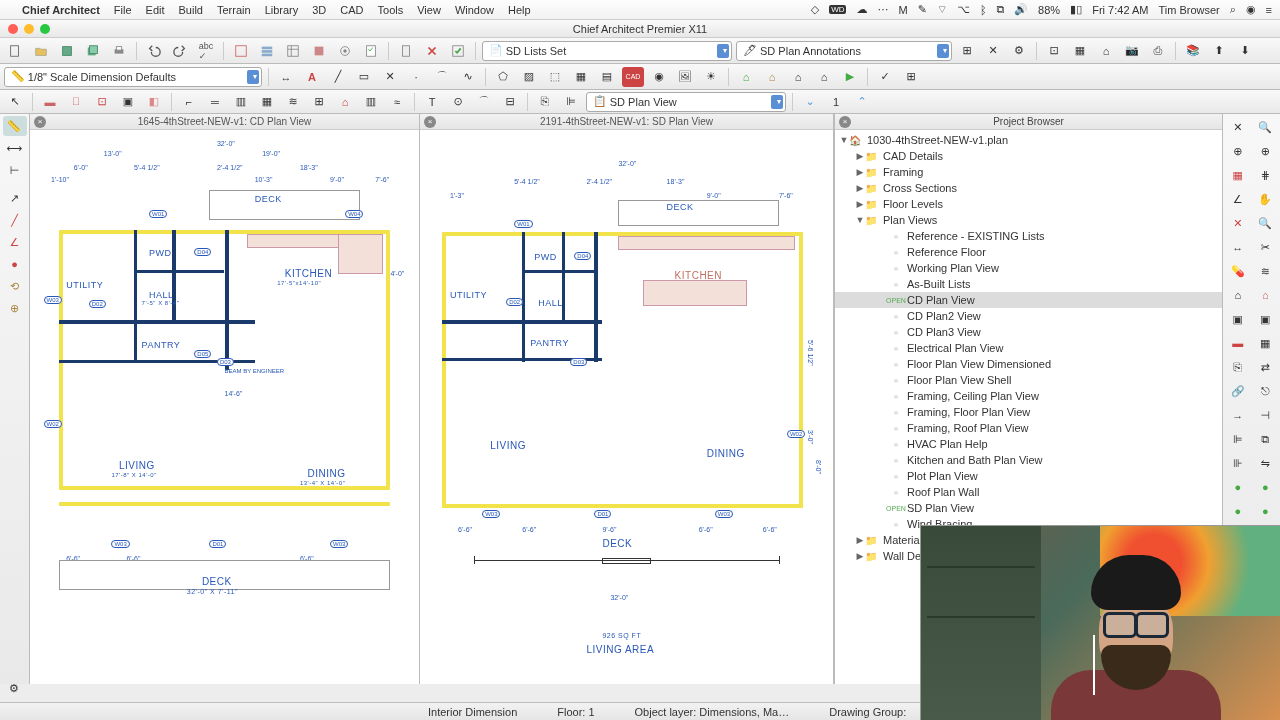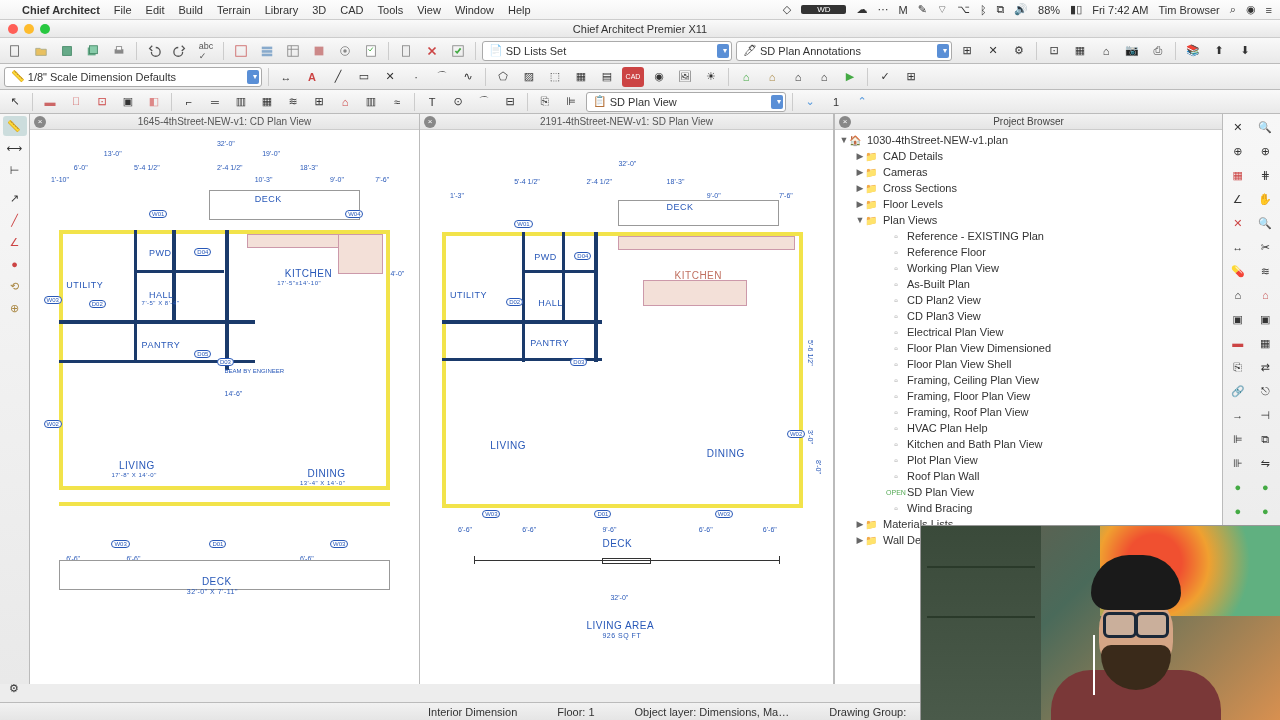--- a/index.html
+++ b/index.html
@@ -106,21 +106,21 @@
   <span>Library</span>
   <span>3D</span>
   <span>CAD</span>
   <span>Tools</span>
   <span>View</span>
   <span>Window</span>
   <span>Help</span>
   <span class="spacer"></span>
   <div class="right">
     <span>◇</span>
-    <span style="background:#333;color:#fff;padding:0 16px;border-radius:2px;font-size:8px;">WD</span>
+    <span style="background:#333;color:#fff;padding:0 2px;border-radius:2px;font-size:8px;">WD</span>
     <span>☁</span>
     <span>⋯</span>
     <span>M</span>
     <span>✎</span>
     <span>⌔</span>
     <span>⌥</span>
     <span>ᛒ</span>
     <span>⧉</span>
     <span>🔊</span>
     <span>88%</span>
@@ -486,21 +486,21 @@
           <div class="dim-txt" style="left:84%;top:386px">6'-6"</div>
 
           <div class="room-lbl big" style="left:44%;top:398px">DECK</div>
 
           <div style="position:absolute;left:12%;top:420px;width:76%;height:1px;background:#333"></div>
           <div style="position:absolute;left:12%;top:416px;width:1px;height:8px;background:#333"></div>
           <div style="position:absolute;left:88%;top:416px;width:1px;height:8px;background:#333"></div>
           <div style="position:absolute;left:44%;top:418px;width:12%;height:6px;border:1px solid #333"></div>
 
           <div class="dim-txt" style="left:46%;top:454px">32'-0"</div>
-          <div class="room-lbl big" style="left:40%;top:480px">LIVING AREA</div>
+          <div class="room-lbl big" style="left:40%;top:504px">LIVING AREA</div>
           <div class="room-lbl" style="left:44%;top:492px;font-size:7px">926 SQ FT</div>
         </div>
       </div>
     </div>
 
     <div class="browser">
       <div class="hdr">
         <span class="xbtn">×</span>
         <span>Project Browser</span>
       </div>
@@ -511,56 +511,63 @@
             <span>1030-4thStreet-NEW-v1.plan</span>
           </div>
           <div class="tree-row d1">
             <span class="disc">▶</span>
             <span class="ficon folder-icon">📁</span>
             <span>CAD Details</span>
           </div>
           <div class="tree-row d1">
             <span class="disc">▶</span>
             <span class="ficon folder-icon">📁</span>
-            <span>Cameras</span>
+            <span>Framing</span>
           </div>
           <div class="tree-row d1">
             <span class="disc">▶</span>
             <span class="ficon folder-icon">📁</span>
             <span>Cross Sections</span>
           </div>
           <div class="tree-row d1">
             <span class="disc">▶</span>
             <span class="ficon folder-icon">📁</span>
             <span>Floor Levels</span>
           </div>
           <div class="tree-row d1">
             <span class="disc">▼</span>
             <span class="ficon folder-icon">📁</span>
             <span>Plan Views</span>
           </div>
           <div class="tree-row d2">
             <span class="disc"></span>
             <span class="ficon plan-icon">▫</span>
-            <span> Reference - EXISTING Plan</span>
+            <span> Reference - EXISTING Lists</span>
           </div>
           <div class="tree-row d2">
             <span class="disc"></span>
             <span class="ficon plan-icon">▫</span>
             <span> Reference Floor</span>
           </div>
           <div class="tree-row d2">
             <span class="disc"></span>
             <span class="ficon plan-icon">▫</span>
             <span> Working Plan View</span>
           </div>
           <div class="tree-row d2">
             <span class="disc"></span>
             <span class="ficon plan-icon">▫</span>
-            <span> As-Built Plan</span>
+            <span> As-Built Lists</span>
+          </div>
+          <div class="tree-row d2 sel">
+            <span class="disc"></span>
+            <span class="ficon plan-icon">
+              <span style="font-size:7px;color:#5a5;">OPEN</span>
+            </span>
+            <span> CD Plan View</span>
           </div>
           <div class="tree-row d2">
             <span class="disc"></span>
             <span class="ficon plan-icon">▫</span>
             <span> CD Plan2 View</span>
           </div>
           <div class="tree-row d2">
             <span class="disc"></span>
             <span class="ficon plan-icon">▫</span>
             <span> CD Plan3 View</span>

